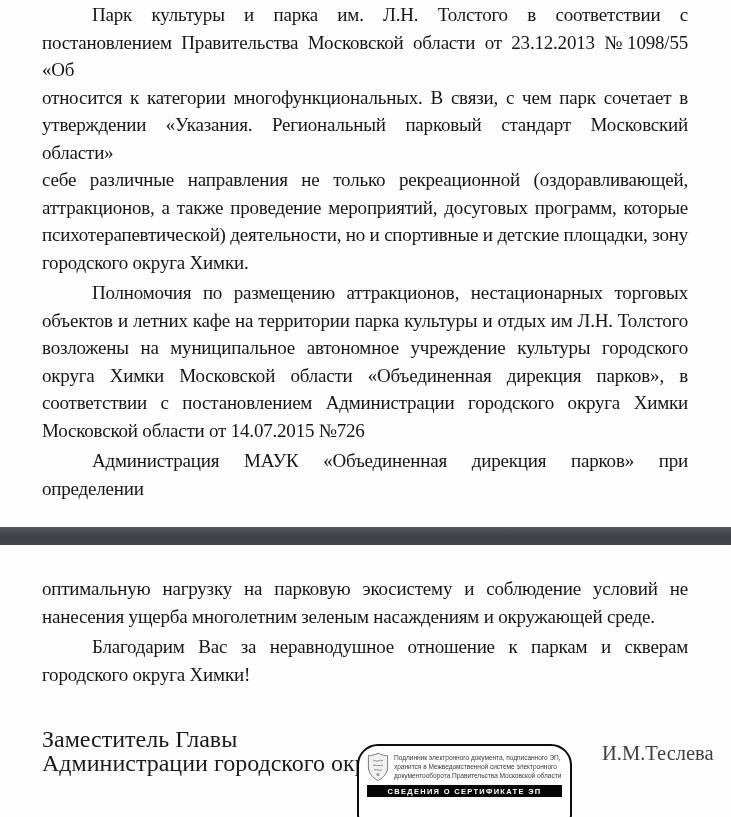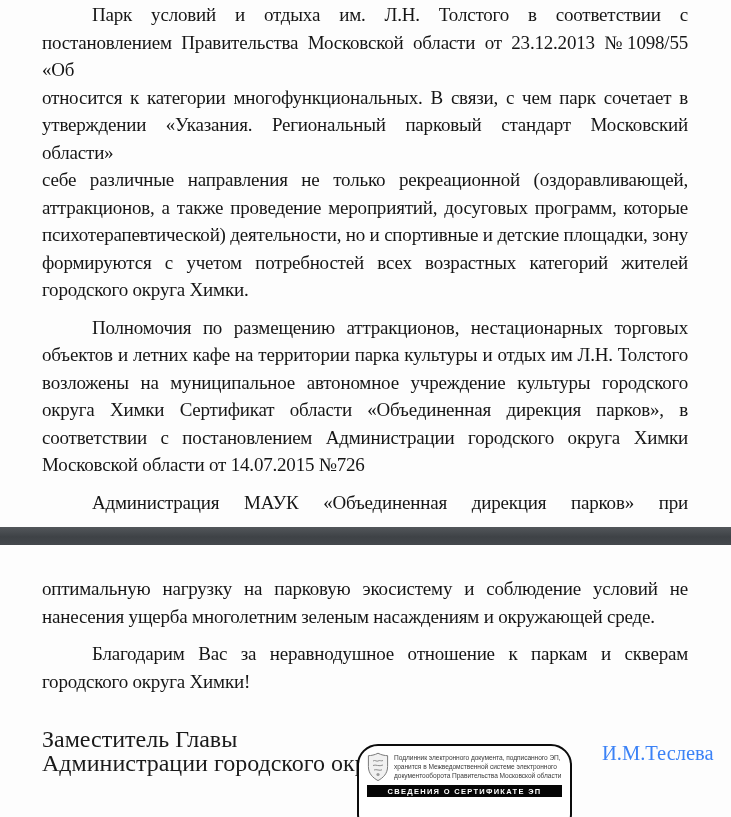--- a/index.html
+++ b/index.html
@@ -16,21 +16,21 @@
   .text-col {
     position: absolute;
     left: 42px;
     width: 646px;
     font-size: 19px;
     line-height: 27.5px;
     letter-spacing: -0.2px;
   }
   #page1-text { top: 1px; }
   #page2-text { top: 575px; }
-  .para + .para { margin-top: 10px; }
+  .para + .para { margin-top: 3px; }
   .line { text-align: justify; text-align-last: justify; }
   .line.last { text-align-last: left; }
   .line.first { text-indent: 50px; }
 
   .band {
     position: absolute;
     left: 0;
     top: 527px;
     width: 731px;
     height: 18px;
@@ -43,21 +43,21 @@
     top: 727px;
     font-size: 24px;
     line-height: 24px;
     color: #1a1a1a;
   }
   .sig-name {
     position: absolute;
     left: 602px;
     top: 742px;
     font-size: 20.5px;
-    color: #3b82f6;
+    color: #404040;
   }
 
   .stamp {
     position: absolute;
     left: 357px;
     top: 712px;
     width: 215px;
     height: 91px;
     box-sizing: border-box;
     border: 2px solid #0c0c0c;
@@ -94,35 +94,34 @@
   .stamp-infos { margin-top: 4px; }
   .stamp-info { font-size: 7.4px; line-height: 11px; color: #2c2c2c; white-space: nowrap; }
 </style>
 </head>
 <body>
 
 <div class="page">
 
   <section class="text-col" id="page1-text">
     <div class="para">
-      <div class="line first">Парк условий и отдыха им. Л.Н. Толстого в соответствии с</div>
+      <div class="line first">Парк культуры и парка им. Л.Н. Толстого в соответствии с</div>
       <div class="line">постановлением Правительства Московской области от 23.12.2013 №1098/55 «Об</div>
       <div class="line">относится к категории многофункциональных. В связи, с чем парк сочетает в</div>
       <div class="line">утверждении «Указания. Региональный парковый стандарт Московский области»</div>
       <div class="line">себе различные направления не только рекреационной (оздоравливающей,</div>
       <div class="line">аттракционов, а также проведение мероприятий, досуговых программ, которые</div>
       <div class="line">психотерапевтической) деятельности, но и спортивные и детские площадки, зону</div>
-      <div class="line">формируются с учетом потребностей всех возрастных категорий жителей</div>
       <div class="line last">городского округа Химки.</div>
     </div>
     <div class="para">
       <div class="line first">Полномочия по размещению аттракционов, нестационарных торговых</div>
       <div class="line">объектов и летних кафе на территории парка культуры и отдых им Л.Н. Толстого</div>
       <div class="line">возложены на муниципальное автономное учреждение культуры городского</div>
-      <div class="line">округа Химки Сертификат области «Объединенная дирекция парков», в</div>
+      <div class="line">округа Химки Московской области «Объединенная дирекция парков», в</div>
       <div class="line">соответствии с постановлением Администрации городского округа Химки</div>
       <div class="line last">Московской области от 14.07.2015 №726</div>
     </div>
     <div class="para">
       <div class="line first">Администрация МАУК «Объединенная дирекция парков» при определении</div>
     </div>
   </section>
 
   <div class="band"></div>
 

